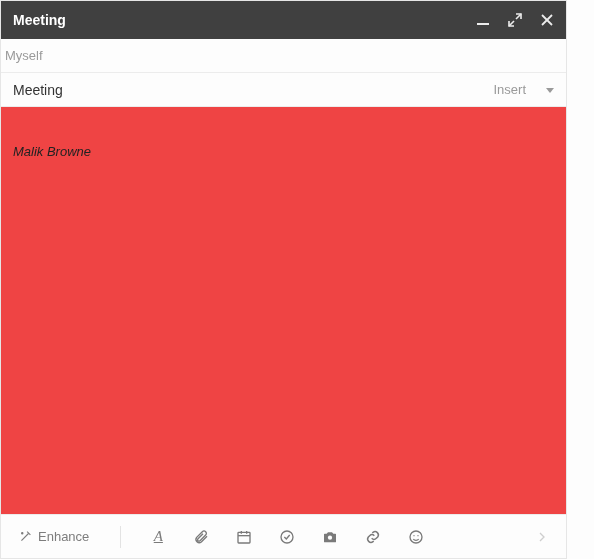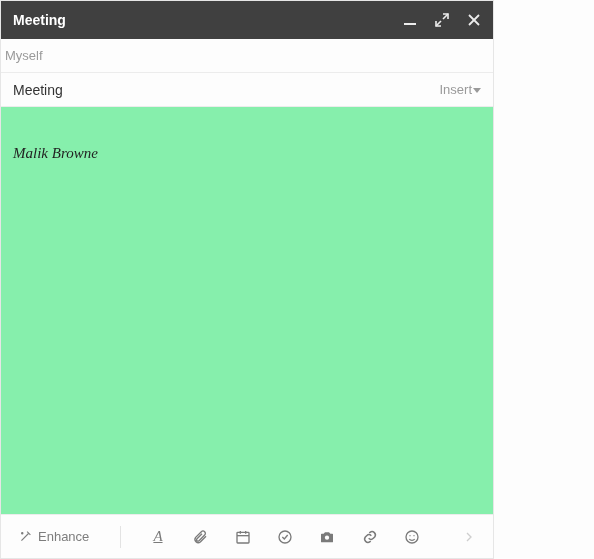--- a/index.html
+++ b/index.html
@@ -1,32 +1,32 @@
 <!DOCTYPE html>
 <html><head>
 <meta charset="utf-8">
 <style>
   * { box-sizing: border-box; margin: 0; padding: 0; }
   html, body { width: 594px; height: 559px; font-family: Arial, Helvetica, sans-serif; overflow: hidden; background: #fdfdfd; }
-  .window { width: 494px; height: 559px; display: flex; flex-direction: column; border: 1px solid #e6e6e6; }
+  .window { width: 567px; height: 559px; display: flex; flex-direction: column; border: 1px solid #e6e6e6; }
   .titlebar { background: #404040; color: #fff; height: 38px; display: flex; align-items: center; padding: 0 12px; }
   .titlebar-title { font-size: 14px; font-weight: bold; flex: 1; }
   .titlebar-actions { display: flex; align-items: center; gap: 18px; }
   .titlebar-actions svg { width: 14px; height: 14px; display: block; }
   .tb-btn { cursor: pointer; opacity: 0.9; }
 
   .to-row { height: 34px; display: flex; align-items: center; padding: 0 4px; border-bottom: 1px solid #ececec; }
   .to-row span { color: #9a9a9a; font-size: 13px; }
 
   .subject-row { height: 34px; display: flex; align-items: center; padding: 0 12px; border-bottom: 1px solid #ececec; }
   .subject-input { flex: 1; border: none; outline: none; font-size: 14px; color: #333; background: transparent; }
-  .insert-btn { display: flex; align-items: center; gap: 1px; color: #9a9a9a; font-size: 13px; cursor: pointer; }
+  .insert-btn { display: flex; align-items: center; gap: 20px; color: #9a9a9a; font-size: 13px; cursor: pointer; }
   .insert-btn svg { width: 8px; height: 8px; }
 
-  .body-area { flex: 1; padding: 36px 12px 12px 12px; font-size: 15px; color: #222; font-style: italic; line-height: 1.35; overflow: auto; background: #86efac; font-family: Liberation Serif, serif; }
+  .body-area { flex: 1; padding: 36px 12px 12px 12px; font-size: 13px; color: #222; font-style: italic; line-height: 1.35; overflow: auto; background: #ef4444; }
   .sig-line { display: block; }
 
   .toolbar { height: 44px; border-top: 1px solid #ececec; display: flex; align-items: center; padding: 0 10px; gap: 15px; background: #fdfdfd; }
   .enhance { display: flex; align-items: center; gap: 6px; color: #7d7d7d; font-size: 13px; padding: 4px 8px; cursor: pointer; }
   .enhance svg { width: 13px; height: 13px; }
   .vsep { width: 1px; height: 22px; background: #e3e3e3; margin: 0 8px; }
   .icon-btn { width: 28px; height: 28px; display: flex; align-items: center; justify-content: center; cursor: pointer; color: #7a7a7a; border-radius: 3px; }
   .icon-btn svg { width: 16px; height: 16px; display: block; }
   .toolbar-spacer { flex: 1; }
   .font-A { font-family: Georgia, 'Times New Roman', serif; font-size: 15px; font-style: italic; text-decoration: underline; color: #7a7a7a; line-height: 1; display: flex; align-items: center; justify-content: center; }

